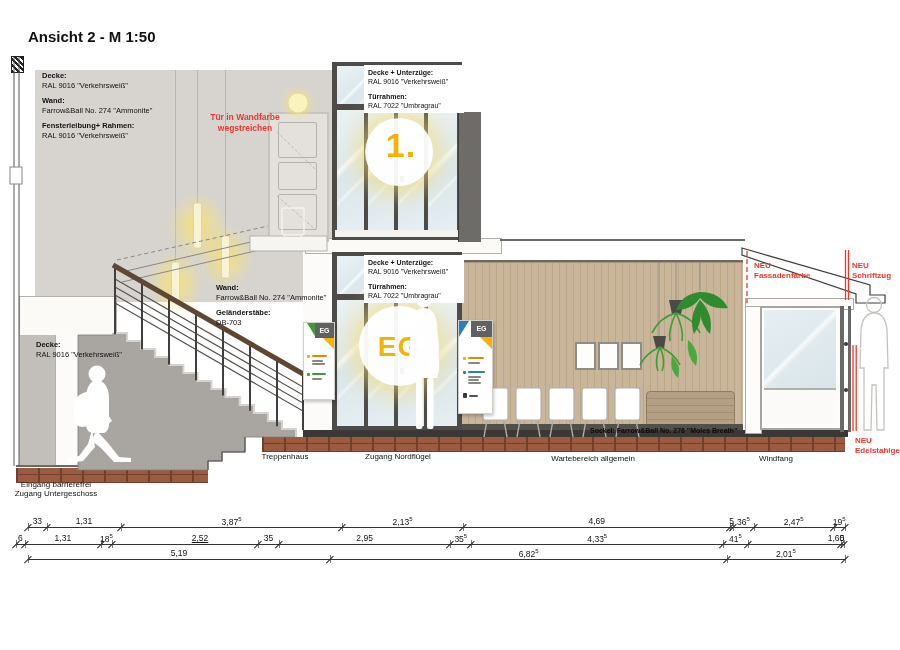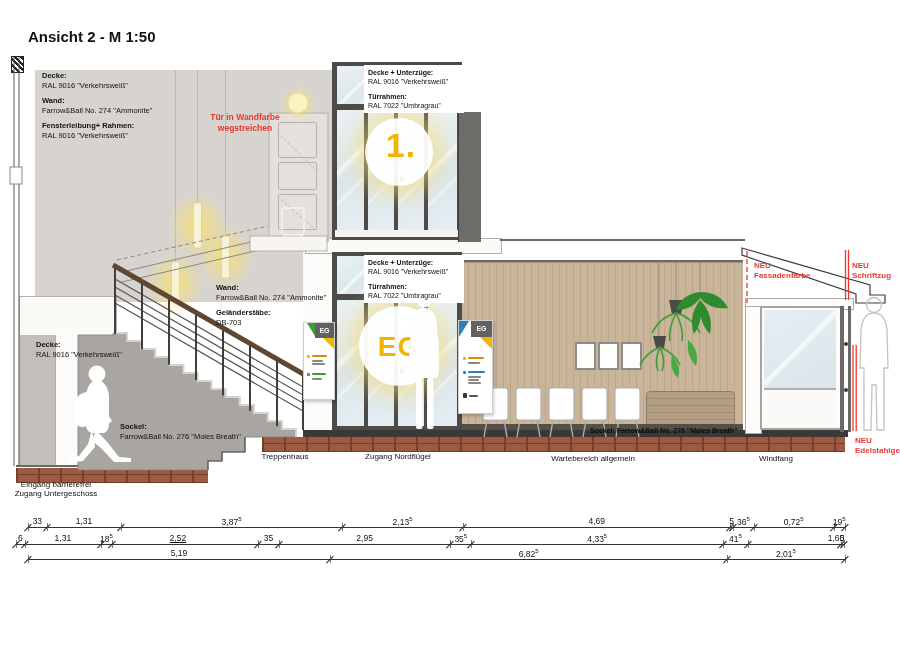--- a/index.html
+++ b/index.html
@@ -358,24 +358,20 @@
   </div>
   <div class="mat" style="left:216px;top:283px;width:150px">
     <span class="mh">Wand:</span>
     <span class="mt">Farrow&amp;Ball No. 274 "Ammonite"</span>
     <span class="mh gap">Geländerstäbe:</span>
     <span class="mt">DB-703</span>
   </div>
   <div class="mat" style="left:36px;top:340px;width:130px">
     <span class="mh">Decke:</span>
     <span class="mt">RAL 9016 "Verkehrsweiß"</span>
-  </div>
-  <div class="mat" style="left:120px;top:422px;width:160px">
-    <span class="mh">Sockel:</span>
-    <span class="mt">Farrow&amp;Ball No. 276 "Moles Breath"</span>
   </div>
 
   <div class="glass-label" style="left:364px;top:65px">
     <span class="mh">Decke + Unterzüge:</span>
     <span class="mt">RAL 9016 "Verkehrsweiß"</span>
     <span class="mh gap">Türrahmen:</span>
     <span class="mt">RAL 7022 "Umbragrau"</span>
   </div>
   <div class="glass-label" style="left:364px;top:255px">
     <span class="mh">Decke + Unterzüge:</span>
@@ -422,21 +418,21 @@
       <div class="dim-tick" style="left: 828.704px; top: 526.8px;"></div>
       <div class="dim-ext" style="left: 844.799px; top: 523px;"></div>
       <div class="dim-tick" style="left: 839.799px; top: 526.8px;"></div>
       <div class="dim-label" style="left: 5.3885px; top: 516px;"><span>33</span></div>
       <div class="dim-label" style="left: 52.0465px; top: 516px;"><span>1,31</span></div>
       <div class="dim-label" style="left: 199.56px; top: 516px;"><span>3,87</span><sup>5</sup></div>
       <div class="dim-label" style="left: 370.544px; top: 516px;"><span>2,13</span><sup>5</sup></div>
       <div class="dim-label" style="left: 564.716px; top: 516px;"><span>4,69</span></div>
       <div class="dim-label" style="left: 699.568px; top: 516px;"><span>5</span></div>
       <div class="dim-label" style="left: 711.375px; top: 516px;"><span>36</span><sup>5</sup></div>
-      <div class="dim-label" style="left: 761.732px; top: 516px;"><span>0,72</span><sup>5</sup></div>
+      <div class="dim-label" style="left: 761.732px; top: 516px;"><span>2,47</span><sup>5</sup></div>
       <div class="dim-label" style="left: 807.252px; top: 516px;"><span>19</span><sup>5</sup></div>
       <div class="dim-line" style="left: 16px; top: 544px; width: 827.604px;"></div>
       <div class="dim-ext" style="left: 16px; top: 540px;"></div>
       <div class="dim-tick" style="left: 11px; top: 543.8px;"></div>
       <div class="dim-ext" style="left: 24.73px; top: 540px;"></div>
       <div class="dim-tick" style="left: 19.73px; top: 543.8px;"></div>
       <div class="dim-ext" style="left: 100.972px; top: 540px;"></div>
       <div class="dim-tick" style="left: 95.972px; top: 543.8px;"></div>
       <div class="dim-ext" style="left: 111.739px; top: 540px;"></div>
       <div class="dim-tick" style="left: 106.739px; top: 543.8px;"></div>
@@ -452,21 +448,21 @@
       <div class="dim-tick" style="left: 718.421px; top: 543.8px;"></div>
       <div class="dim-ext" style="left: 747.574px; top: 540px;"></div>
       <div class="dim-tick" style="left: 742.574px; top: 543.8px;"></div>
       <div class="dim-ext" style="left: 840.694px; top: 540px;"></div>
       <div class="dim-tick" style="left: 835.694px; top: 543.8px;"></div>
       <div class="dim-ext" style="left: 843.604px; top: 540px;"></div>
       <div class="dim-tick" style="left: 838.604px; top: 543.8px;"></div>
       <div class="dim-label" style="left: -11.635px; top: 533px;"><span>6</span></div>
       <div class="dim-label" style="left: 30.851px; top: 533px;"><span>1,31</span></div>
       <div class="dim-label" style="left: 74.3555px; top: 533px;"><span>18</span><sup>5</sup></div>
-      <div class="dim-label" style="left: 146px; top: 533px; text-decoration: underline;"><span>2,52</span></div>
+      <div class="dim-label" style="left: 168px; top: 533px; text-decoration: underline;"><span>2,52</span></div>
       <div class="dim-label" style="left: 236.588px; top: 533px;"><span>35</span></div>
       <div class="dim-label" style="left: 332.618px; top: 533px;"><span>2,95</span></div>
       <div class="dim-label" style="left: 428.793px; top: 533px;"><span>35</span><sup>5</sup></div>
       <div class="dim-label" style="left: 565.273px; top: 533px;"><span>4,33</span><sup>5</sup></div>
       <div class="dim-label" style="left: 703.497px; top: 533px;"><span>41</span><sup>5</sup></div>
       <div class="dim-label" style="left: 804px; top: 533px;"><span>1,60</span></div>
       <div class="dim-label" style="left: 810.149px; top: 533px;"><span>5</span></div>
       <div class="dim-line" style="left: 28px; top: 559px; width: 816.546px;"></div>
       <div class="dim-ext" style="left: 28px; top: 555px;"></div>
       <div class="dim-tick" style="left: 23px; top: 558.8px;"></div>

